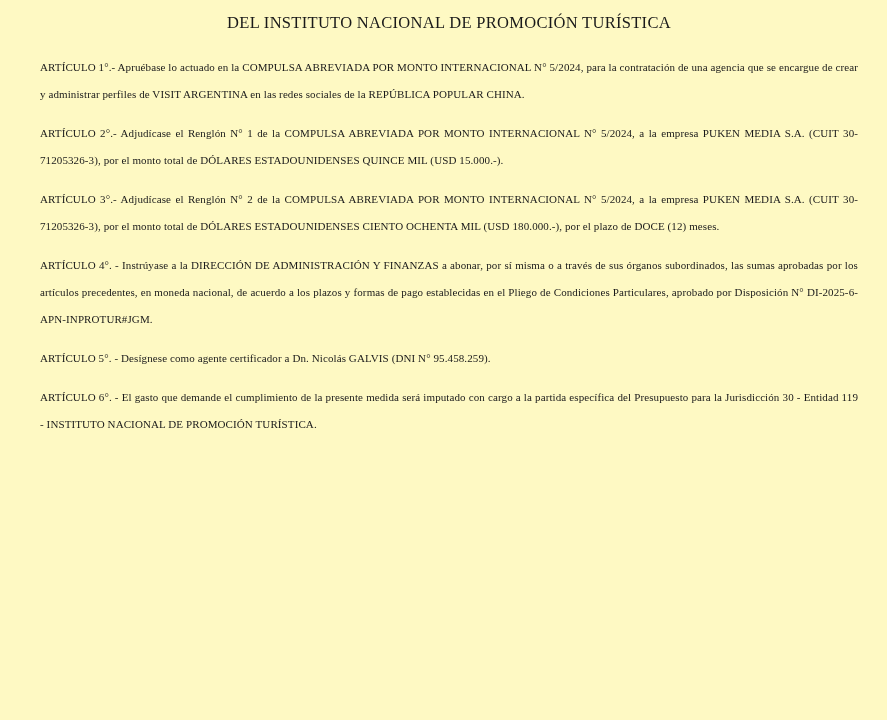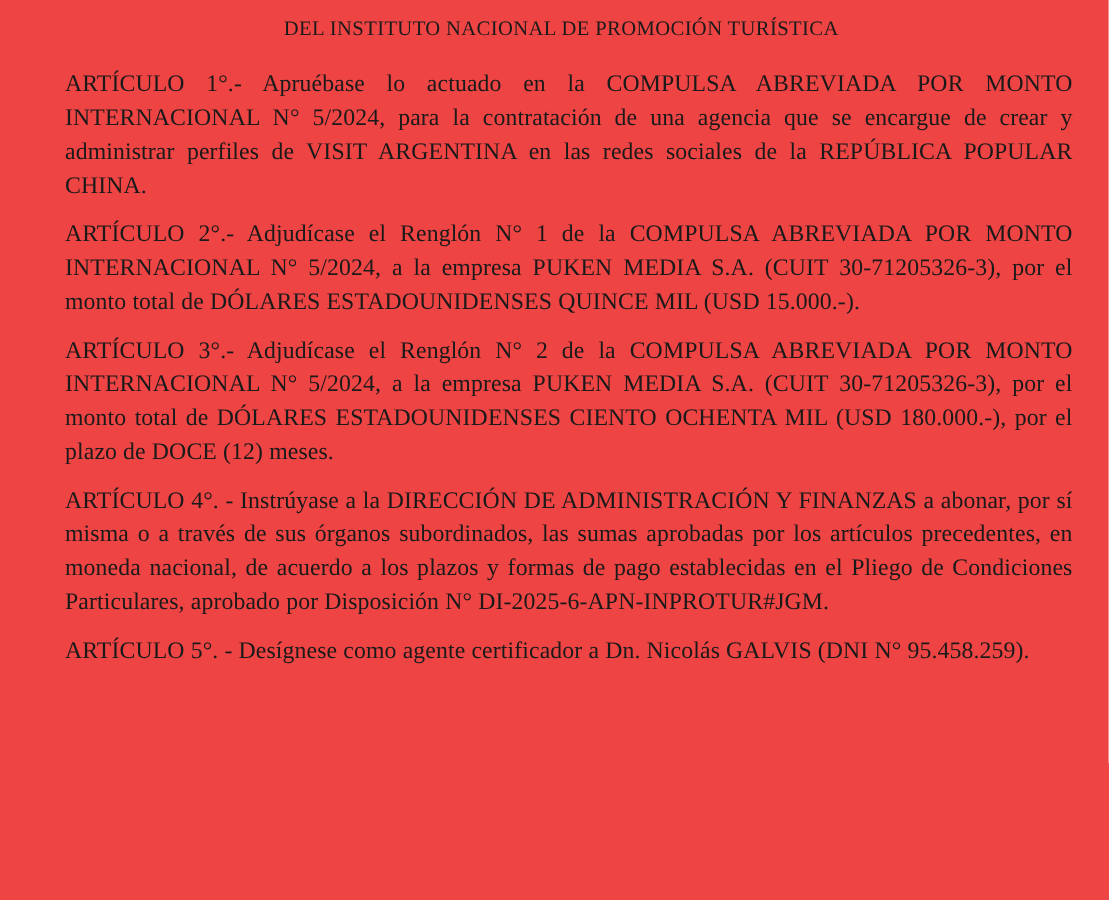--- a/index.html
+++ b/index.html
@@ -4,21 +4,21 @@
 <style>
   html, body {
     margin: 0;
     padding: 0;
     background: #ffffff;
   }
   .page {
     position: relative;
     width: 887px;
     height: 720px;
-    background: #ef4444;
+    background: #fef9c3;
     overflow: hidden;
     font-family: "Liberation Serif", "DejaVu Serif", serif;
     color: #1a1a1a;
     box-sizing: border-box;
     padding: 9px 29px 0 40px;
   }
   .doc-title {
     font-size: 16.5px;
     font-weight: normal;
     text-align: center;
@@ -28,38 +28,39 @@
   }
   .doc-subtitle {
     font-size: 16.5px;
     font-weight: normal;
     text-align: center;
     margin: 0 0 13px 0;
     line-height: 27px;
     letter-spacing: 0.3px;
   }
   .article {
-    font-size: 19px;
+    font-size: 11px;
     line-height: 27px;
     text-align: justify;
-    margin: 0 0 12px 12px;
+    margin: 0 0 12px 0;
     letter-spacing: 0.1px;
   }
 </style>
 </head>
 <body>
 
 <div class="page">
   <h1 class="doc-title">DEL INSTITUTO NACIONAL DE PROMOCIÓN TURÍSTICA</h1>
 
 
   <p class="article">ARTÍCULO 1°.- Apruébase lo actuado en la COMPULSA ABREVIADA POR MONTO INTERNACIONAL N° 5/2024, para la contratación de una agencia que se encargue de crear y administrar perfiles de VISIT ARGENTINA en las redes sociales de la REPÚBLICA POPULAR CHINA.</p>
 
   <p class="article">ARTÍCULO 2°.- Adjudícase el Renglón N° 1 de la COMPULSA ABREVIADA POR MONTO INTERNACIONAL N° 5/2024, a la empresa PUKEN MEDIA S.A. (CUIT 30-71205326-3), por el monto total de DÓLARES ESTADOUNIDENSES QUINCE MIL (USD 15.000.-).</p>
 
   <p class="article">ARTÍCULO 3°.- Adjudícase el Renglón N° 2 de la COMPULSA ABREVIADA POR MONTO INTERNACIONAL N° 5/2024, a la empresa PUKEN MEDIA S.A. (CUIT 30-71205326-3), por el monto total de DÓLARES ESTADOUNIDENSES CIENTO OCHENTA MIL (USD 180.000.-), por el plazo de DOCE (12) meses.</p>
 
   <p class="article">ARTÍCULO 4°. - Instrúyase a la DIRECCIÓN DE ADMINISTRACIÓN Y FINANZAS a abonar, por sí misma o a través de sus órganos subordinados, las sumas aprobadas por los artículos precedentes, en moneda nacional, de acuerdo a los plazos y formas de pago establecidas en el Pliego de Condiciones Particulares, aprobado por Disposición N° DI-2025-6-APN-INPROTUR#JGM.</p>
 
   <p class="article">ARTÍCULO 5°. - Desígnese como agente certificador a Dn. Nicolás GALVIS (DNI N° 95.458.259).</p>
 
+  <p class="article">ARTÍCULO 6°. - El gasto que demande el cumplimiento de la presente medida será imputado con cargo a la partida específica del Presupuesto para la Jurisdicción 30 - Entidad 119 - INSTITUTO NACIONAL DE PROMOCIÓN TURÍSTICA.</p>
 
 </div>
 
 </body></html>

